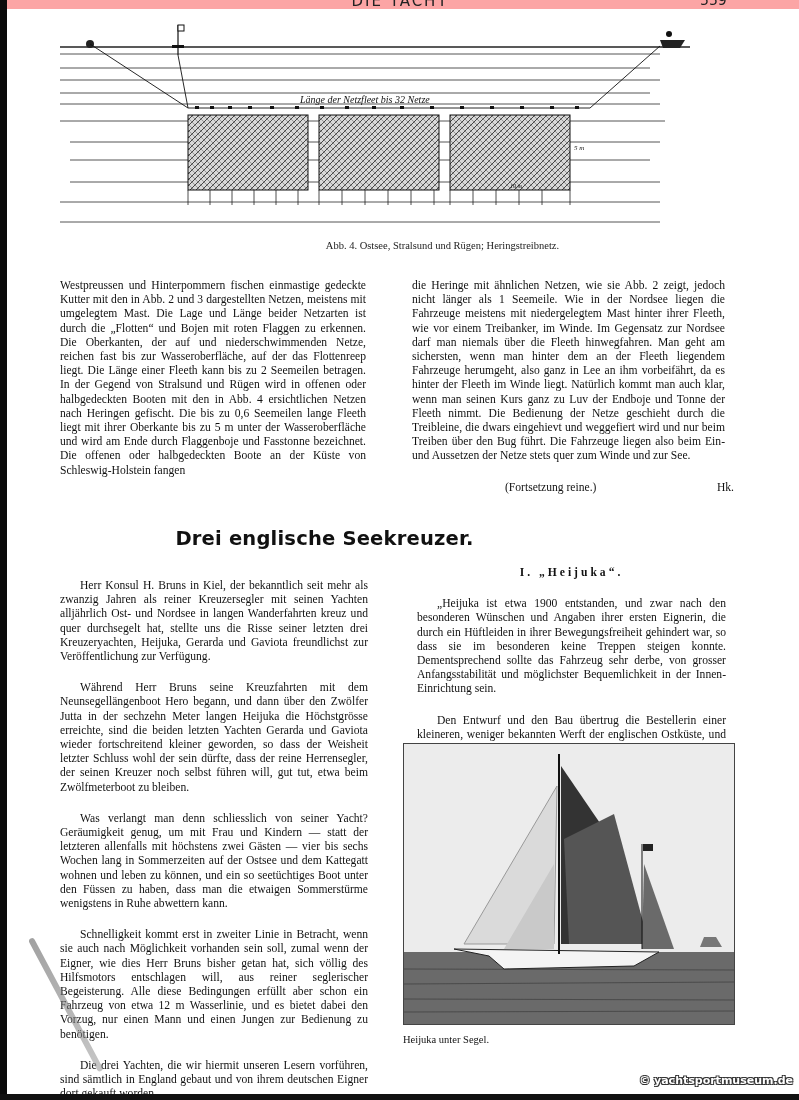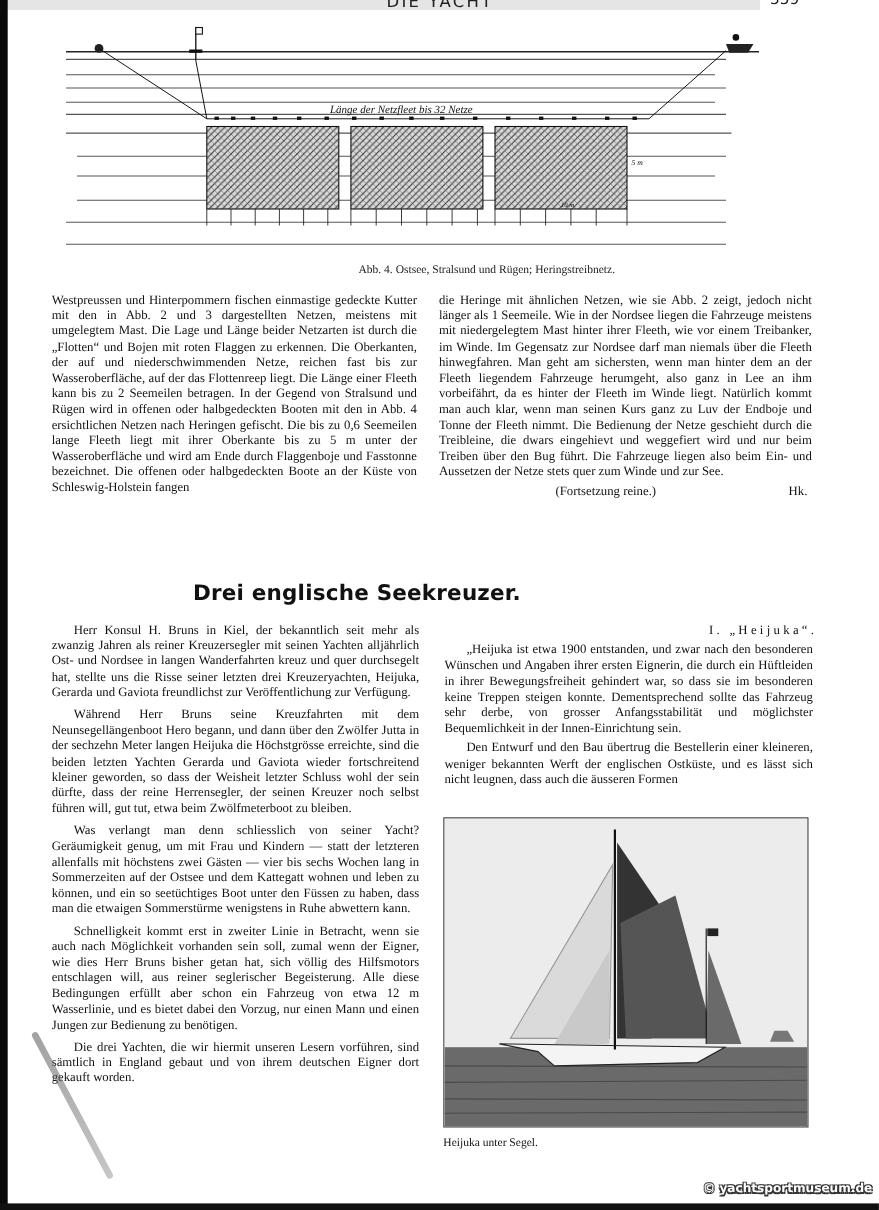--- a/index.html
+++ b/index.html
@@ -2,46 +2,46 @@
 <html><head>
 <meta charset="utf-8">
 <style>
   html, body { margin: 0; padding: 0; }
   body {
     width: 799px; height: 1100px; position: relative; overflow: hidden;
     background: #ffffff;
     font-family: "Liberation Serif", "DejaVu Serif", serif;
     color: #111;
   }
-  .topbar { position: absolute; left: 0; top: 0; width: 691px; height: 9px; background: #e5e5e5; }
+  .topbar { position: absolute; left: 0; top: 0; width: 799px; height: 9px; background: #fca5a5; }
   .leftbar { position: absolute; left: 0; top: 0; width: 7px; height: 1100px; background: #0a0a0a; }
   .bottombar { position: absolute; left: 0; top: 1094px; width: 799px; height: 6px; background: #111; }
   .running-head {
     position: absolute; top: -8px; left: 320px; width: 160px; text-align: center;
     font-family: "DejaVu Sans", sans-serif; font-size: 15px; letter-spacing: 2px; color: #222;
   }
   .page-number {
     position: absolute; top: -8px; left: 700px; font-family: "DejaVu Sans", sans-serif;
     font-size: 14px; color: #222;
   }
   .figure { position: absolute; left: 60px; top: 20px; width: 630px; height: 220px; }
   .fig-caption {
     position: absolute; top: 240px; left: 0; width: 799px; text-align: center;
     font-size: 10.5px; color: #222; padding-left: 43px;
   }
   .col { position: absolute; font-size: 11.6px; line-height: 14.2px; text-align: justify; }
-  .col p { margin: 4px; }
+  .col p { margin: 17px; }
   .col p.indent { text-indent: 20px; }
   .col p + p.gap { margin-top: 6px; }
   .signoff { display: flex; justify-content: space-between; padding-left: 110px; padding-right: 8px; }
   .headline {
     position: absolute; top: 527px; left: 0; width: 649px; text-align: center;
     font-family: "DejaVu Sans", sans-serif; font-weight: bold; font-size: 19.5px; letter-spacing: 0.2px;
   }
-  .subhead { text-align: right; letter-spacing: 3px; margin-bottom: 3px; }
+  .subhead { text-align: center; letter-spacing: 3px; margin-bottom: 3px; font-weight: bold; }
   .photo {
     position: absolute; left: 403px; top: 743px; width: 330px; height: 280px;
     border: 1px solid #444; overflow: hidden; background: #e9e9e9;
   }
   .photo-caption { position: absolute; top: 1034px; left: 403px; width: 330px; text-align: left; font-size: 10.5px; }
   .watermark {
     position: absolute; right: 6px; top: 1074px; font-family: "DejaVu Sans", sans-serif;
     font-size: 11px; color: #fff; font-weight: bold;
     text-shadow: -1px -1px 0 #333, 1px -1px 0 #333, -1px 1px 0 #333, 1px 1px 0 #333;
   }

